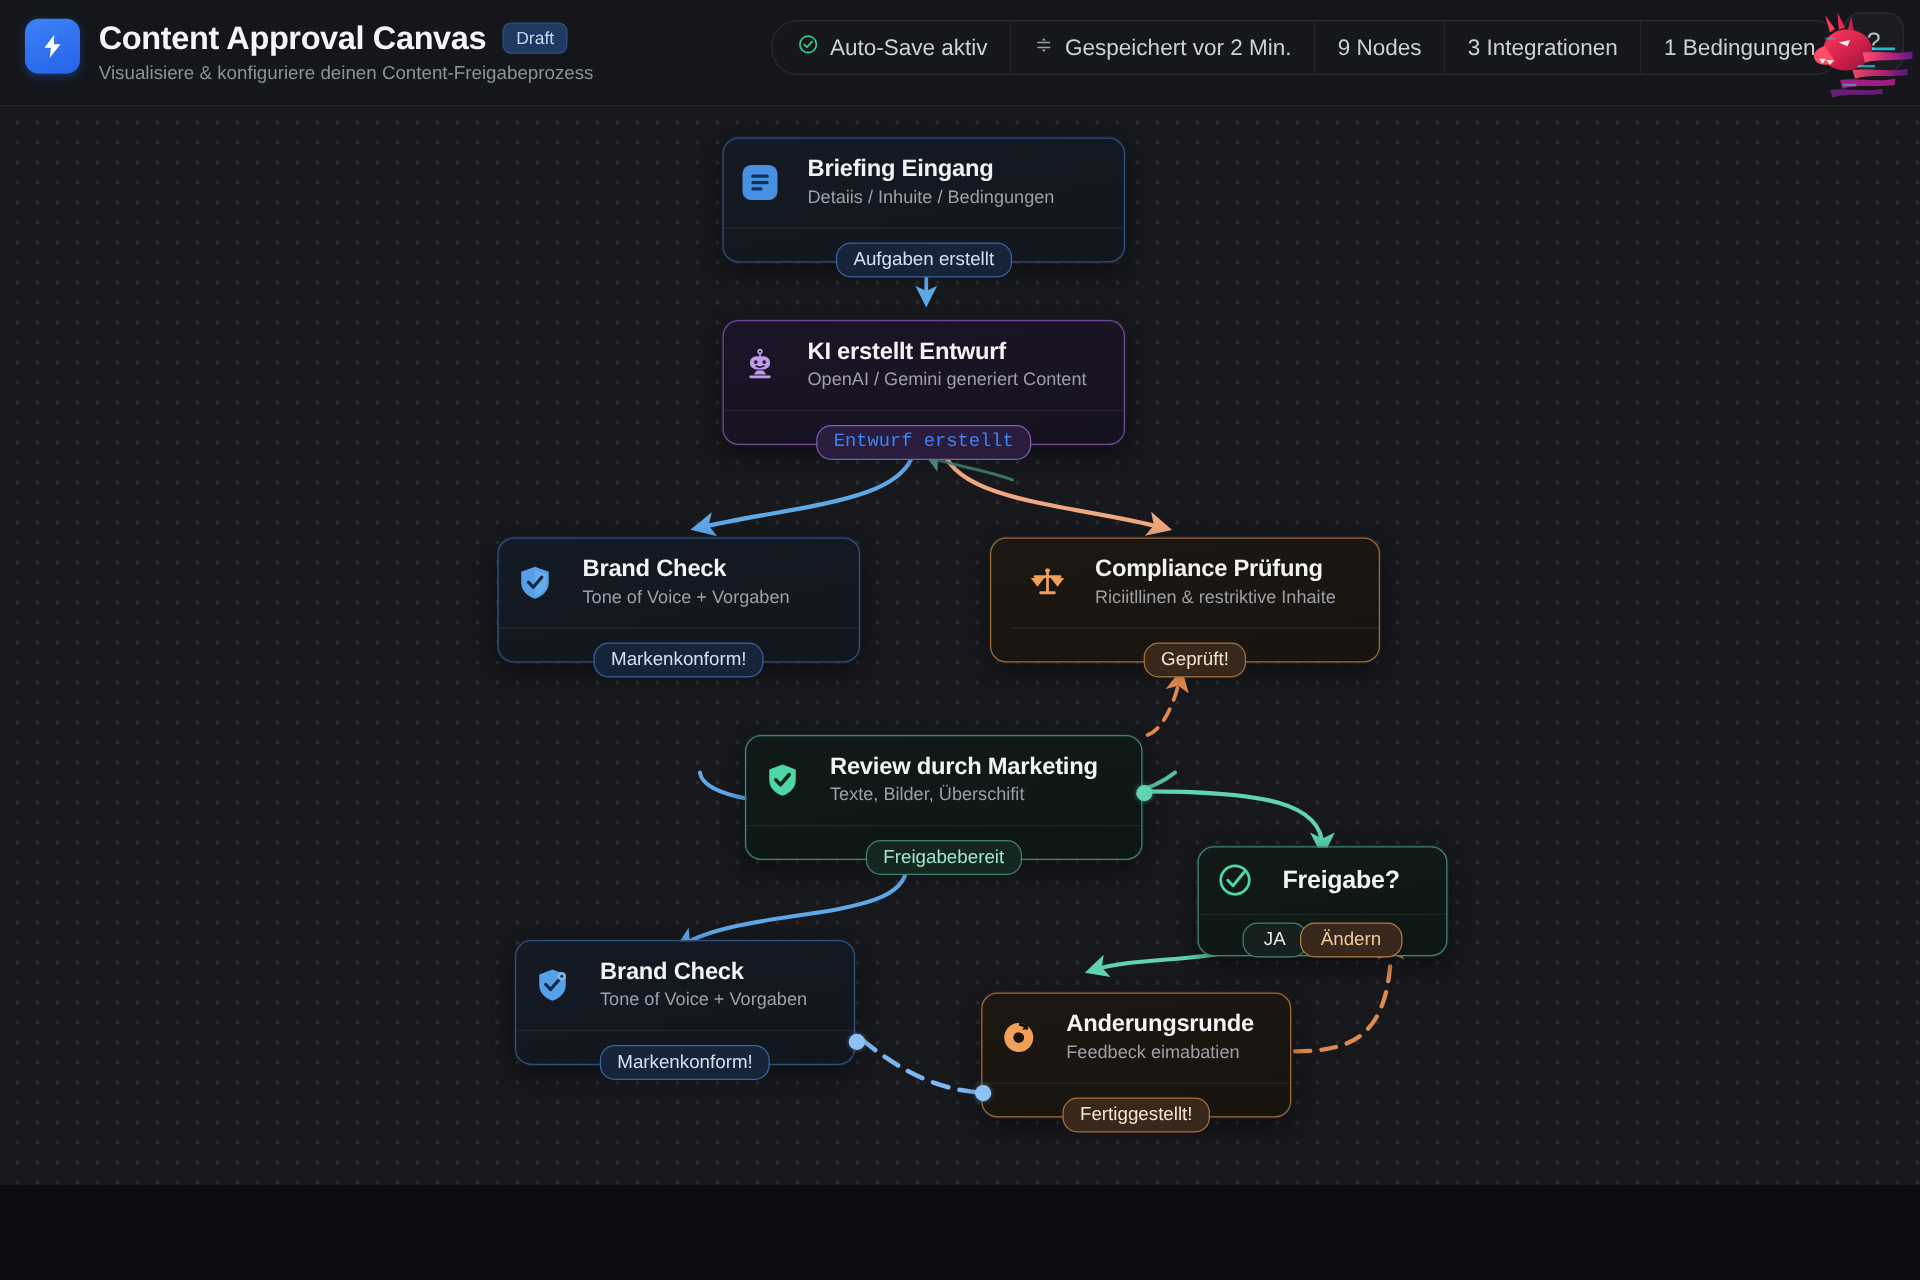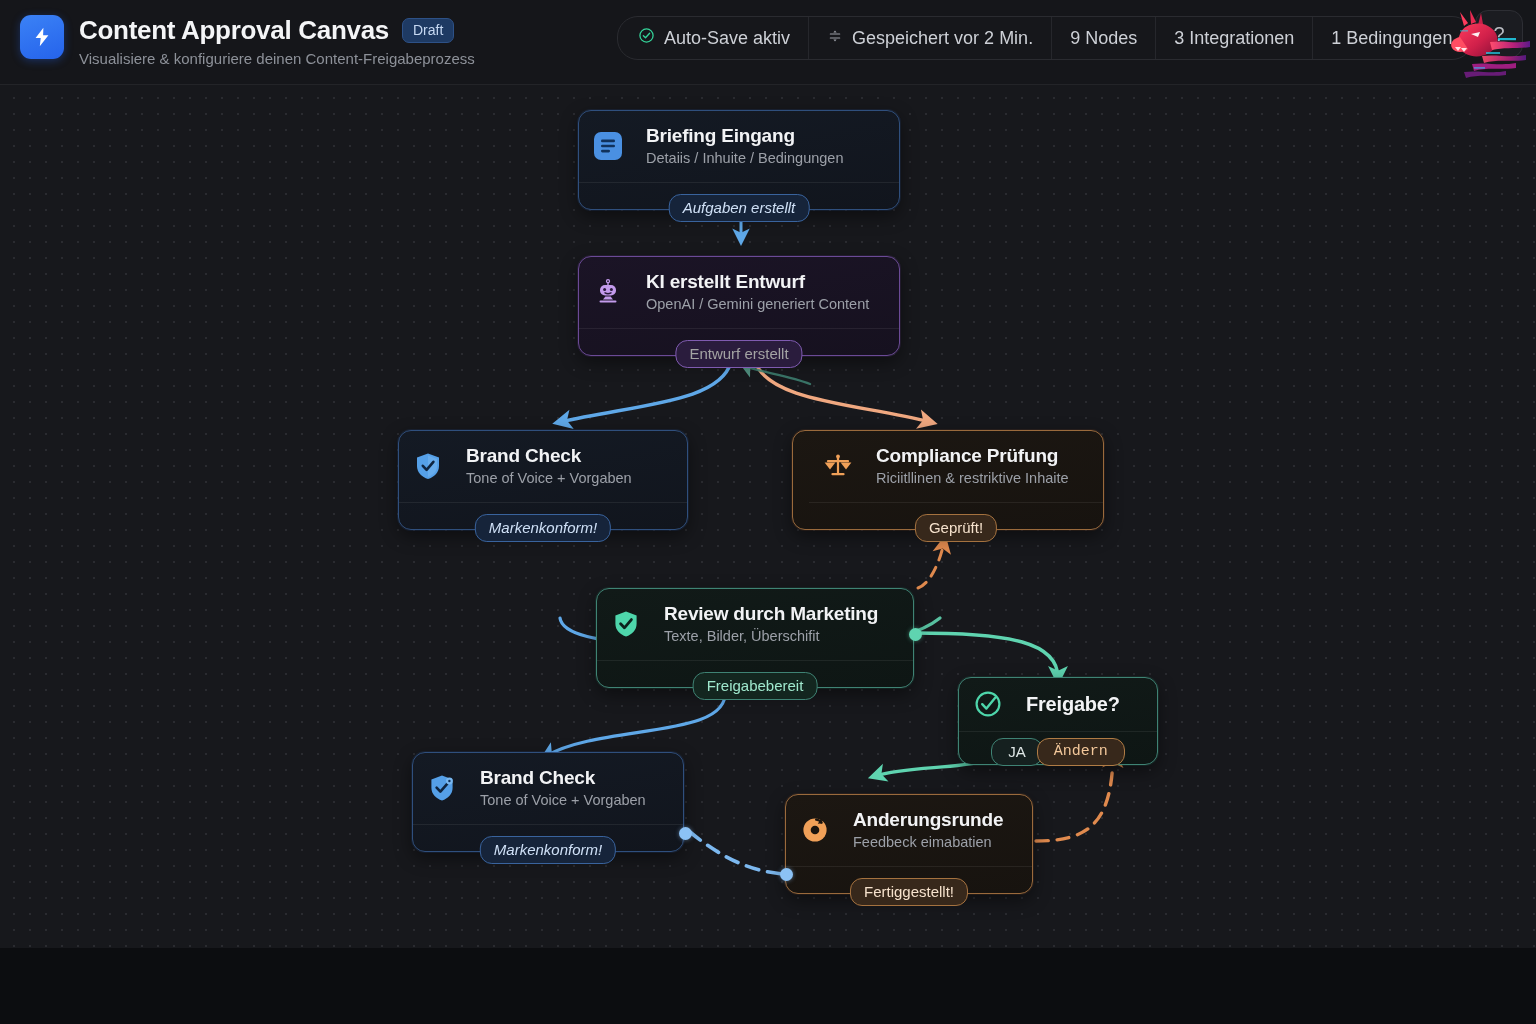--- a/index.html
+++ b/index.html
@@ -188,32 +188,32 @@
   
   .t-blue {
     background: linear-gradient(170deg, #141a24 0%, #11151d 100%);
     border: 1.5px solid #2f4f7d;
     box-shadow: 0 0 0 1px rgba(59,130,246,.10), 0 6px 18px rgba(0,0,0,.45);
   }
   .t-blue .chip {
     color: #cfe0f6;
     background: #16243a;
     border: 1px solid #39639d;
-    font-style: italic;
   }
   
   .t-purple {
     background: linear-gradient(170deg, #1b1426 0%, #16111f 100%);
     border: 1.5px solid #6b4a96;
     box-shadow: 0 0 0 1px rgba(168,85,247,.10), 0 6px 18px rgba(0,0,0,.45);
   }
   .t-purple .chip {
-    color: #a3a3a3;
+    color: #3b82f6;
     background: #2a1c3d;
     border: 1px solid #7f5bb0;
+    font-family: Liberation Mono, monospace;
   }
   
   .t-orange {
     background: linear-gradient(170deg, #1c1712 0%, #17130f 100%);
     border: 1.5px solid #9a6a3c;
     box-shadow: 0 0 0 1px rgba(249,146,69,.08), 0 6px 18px rgba(0,0,0,.45);
   }
   .t-orange .chip {
     color: #f6e2cd;
     background: #37281b;
@@ -254,21 +254,20 @@
   .branch-yes {
     color: #dfe7e6;
     background: #15201f;
     border: 1px solid #3f8374;
   }
   .branch-change {
     color: #f2c79a;
     background: #37281b;
     border: 1px solid #b07c45;
     margin-left: -6px;
-    font-family: Liberation Mono, monospace;
   }
 
   
   .port {
     position: absolute;
     width: 13px; height: 13px;
     border-radius: 50%;
     z-index: 30;
   }
   .port-blue { background: #8cc2f5; box-shadow: 0 0 4px rgba(140,194,245,.5); }

